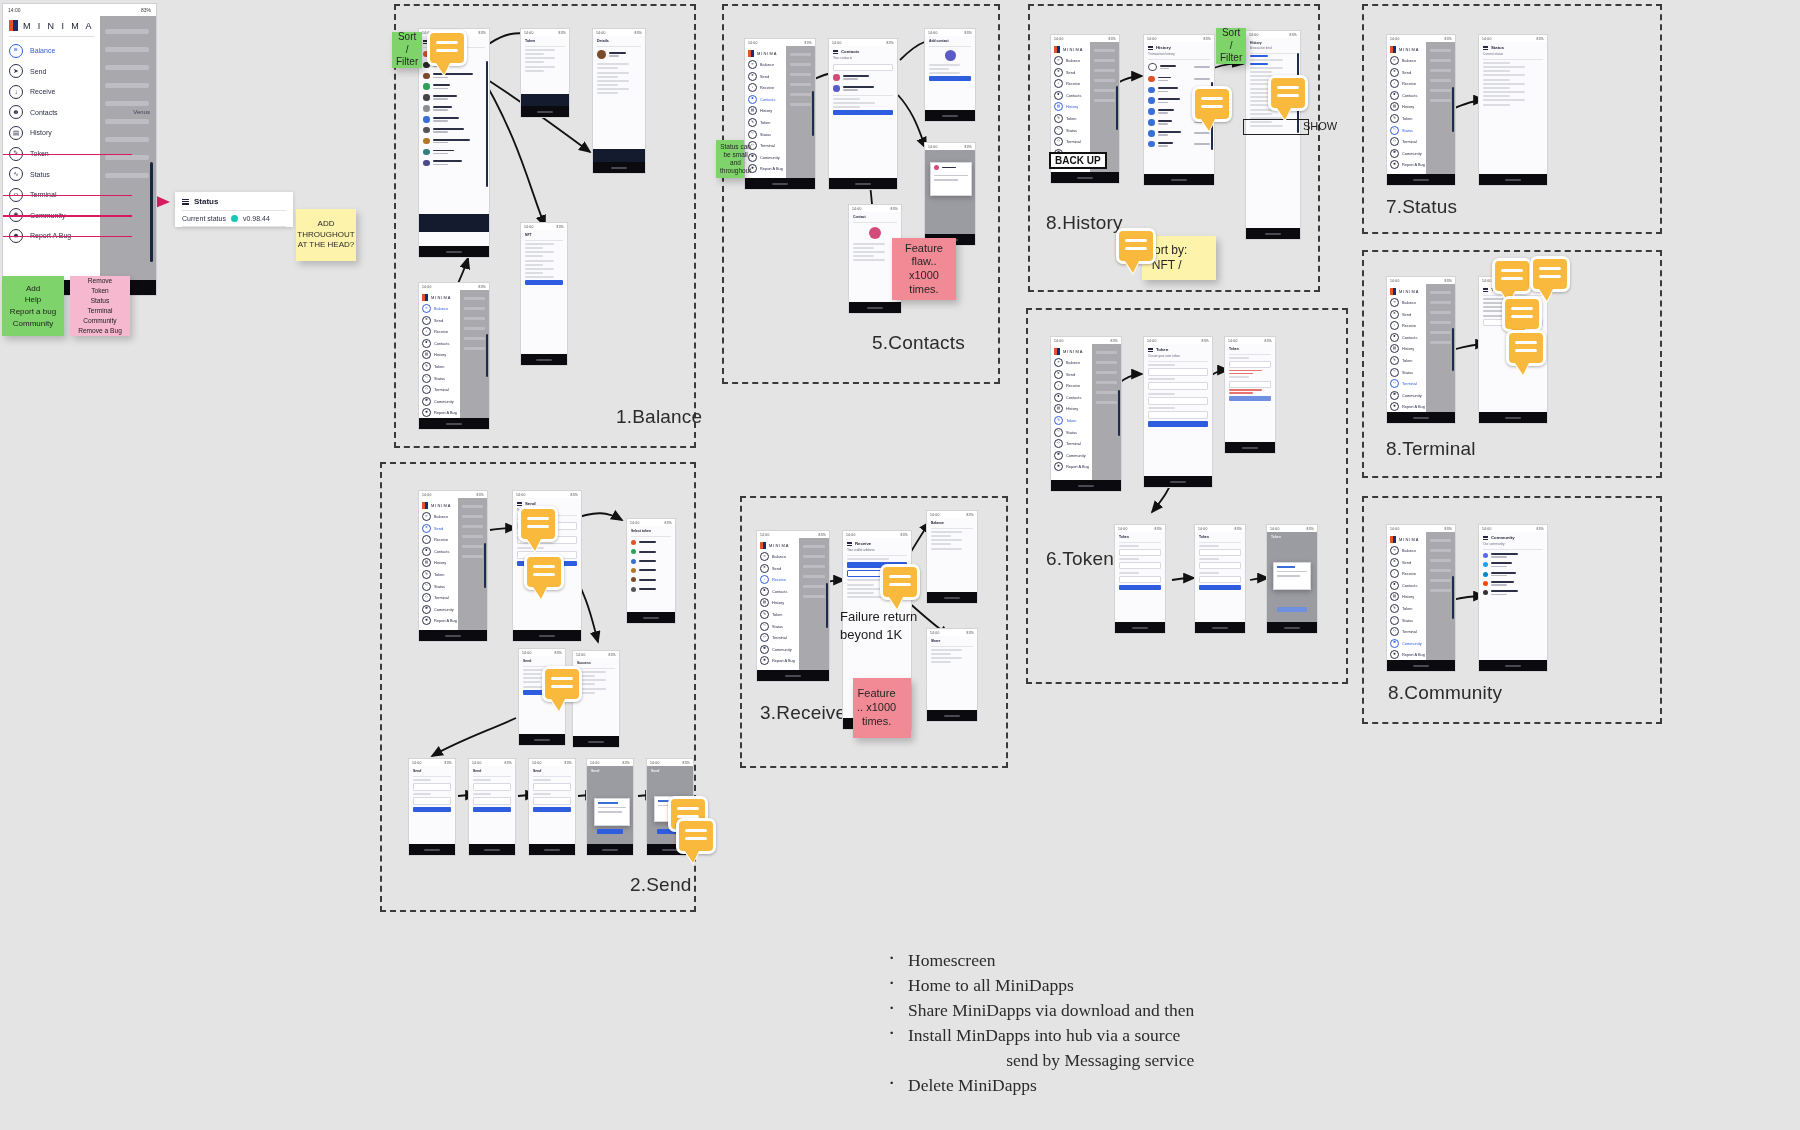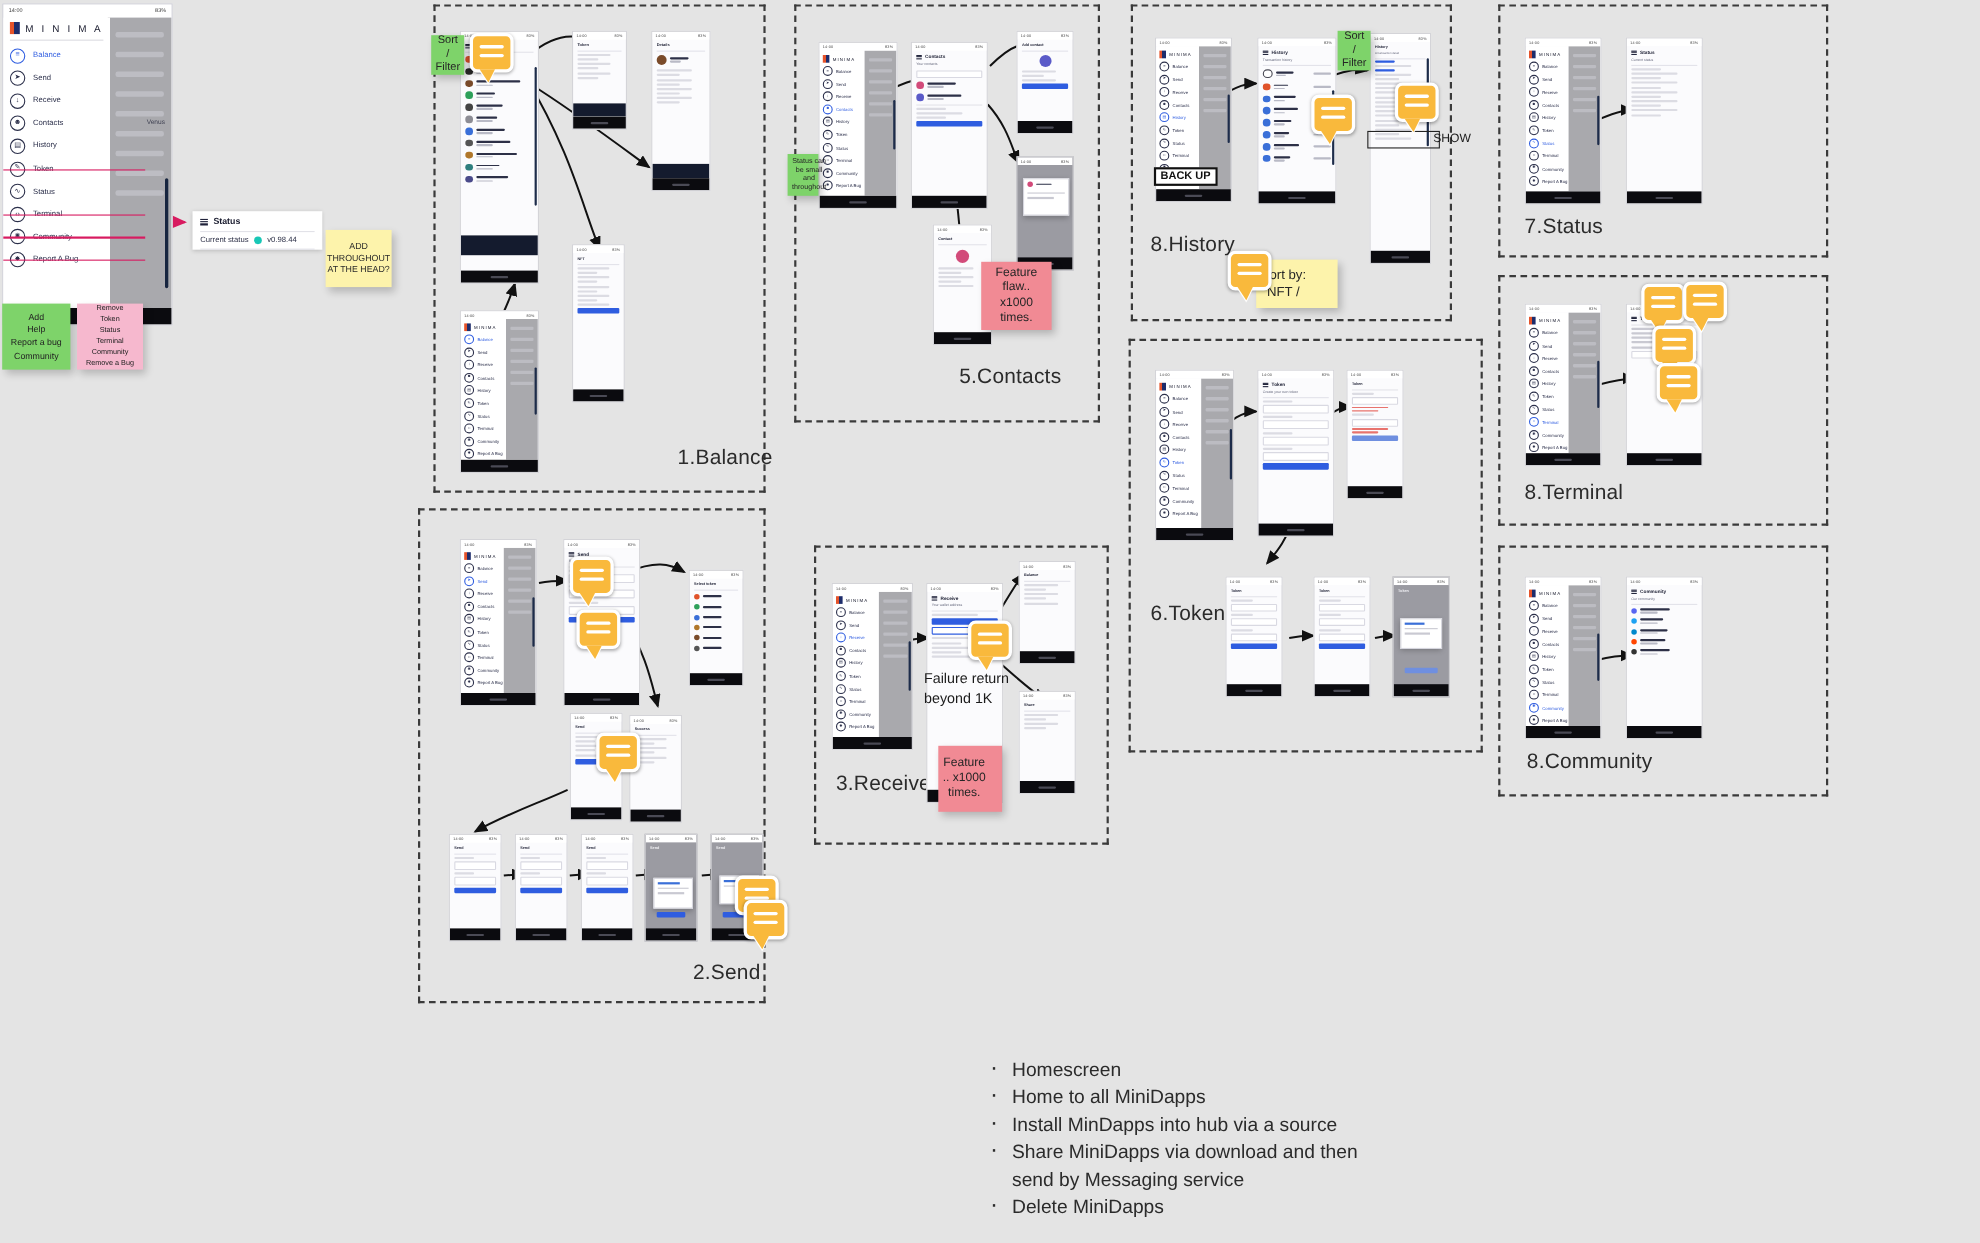--- a/index.html
+++ b/index.html
@@ -205,23 +205,23 @@
   .plainlabel{position:absolute;font-size:12px;color:#1b1b1b;white-space:nowrap;}
   .hollowbox{position:absolute;border:1.6px solid #222;background:transparent;}
 
   
   .bullets{position:absolute;left:880px;top:944px;}
   .bullets li{
     list-style:none;font-size:17.5px;color:#2b2b2b;line-height:25px;
     position:relative;padding-left:24px;white-space:nowrap;
   }
   .bullets li:before{content:"\00b7";position:absolute;left:4px;top:-3px;font-size:22px;}
-  .bullets li.cont{padding-left:24px;}
+  .bullets li.cont{padding-left:24px;text-align:right;}
   .bullets li.cont:before{content:"";}
-  .bullets ul{margin:16px;padding:0;}
+  .bullets ul{margin:4px;padding:0;font-family:Liberation Serif, serif;}
 </style>
 </head>
 <body>
 
 <div class="canvas">
 
   <svg class="arrows" viewBox="0 0 1800 1130">
     <defs>
       <marker id="ah" markerWidth="8" markerHeight="8" refX="6" refY="3" orient="auto">
         <path d="M0,0 L7,3 L0,6 z" fill="#111"></path>
@@ -1961,20 +1961,20 @@
           </span>
         </div>
     </div>
     <div class="navbar"></div>
   </div>
 
   <div class="bullets">
     <ul>
       <li>Homescreen</li>
       <li>Home to all MiniDapps</li>
+      <li>Share MiniDapps via download and then</li>
       <li>Install MinDapps into hub via a source</li>
-      <li>Share MiniDapps via download and then</li>
       <li class="cont">send by Messaging service</li>
       <li>Delete MiniDapps</li>
     </ul>
   </div>
 
 </div>
 
 </body></html>

